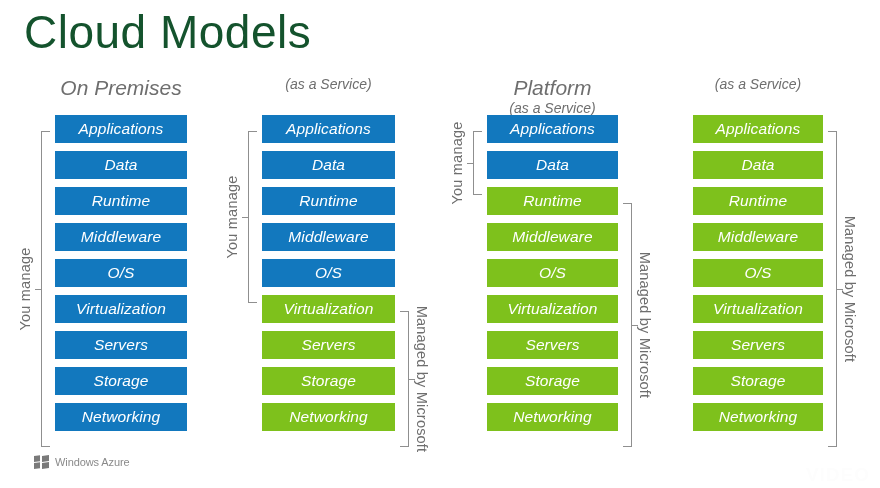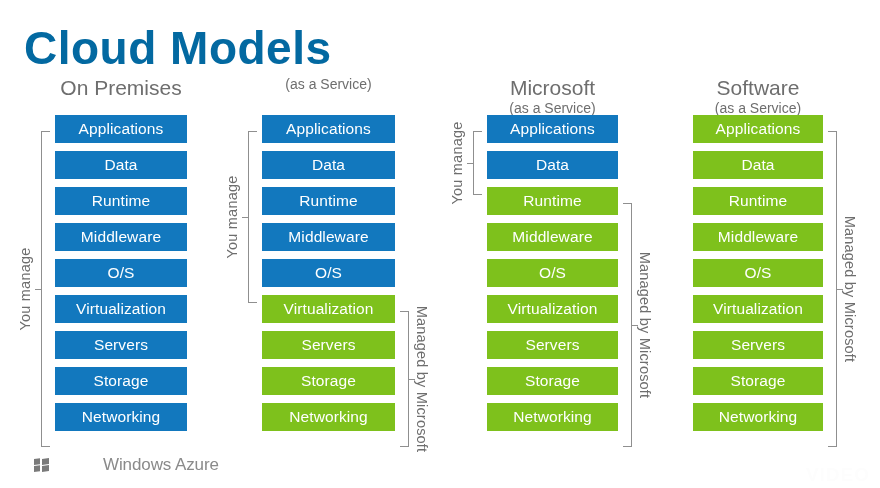--- a/index.html
+++ b/index.html
@@ -14,41 +14,42 @@
     overflow: hidden;
     font-family: "Liberation Sans", sans-serif;
     color: #595959;
     -webkit-font-smoothing: antialiased;
   }
 
   
   #page-title {
     position: absolute;
     left: 24px;
-    top: 20px;
+    top: 4px;
     font-size: 46px;
-    font-weight: 700;
+    font-weight: 400;
     letter-spacing: 0.5px;
-    color: #0369a1;
+    color: #14532d;
     line-height: 1.25;
     white-space: nowrap;
   }
 
   
   #columns {
     position: absolute;
     left: 0;
     top: 0;
     width: 880px;
     height: 488px;
   }
   .column {
     position: absolute;
     top: 0;
     height: 488px;
+    font-style: italic;
   }
 
   
   .col-header {
     position: absolute;
     top: 76px;
     width: 100%;
     text-align: center;
   }
   .col-title {
@@ -139,26 +140,25 @@
   #azure-flag i {
     position: absolute;
     background: #7a7a7a;
     display: block;
   }
   #azure-flag i:nth-child(1) { left: 0;   top: 0;   width: 6px; height: 6px; }
   #azure-flag i:nth-child(2) { left: 7.5px; top: 0.6px; width: 7px; height: 6px; }
   #azure-flag i:nth-child(3) { left: 0;   top: 7.2px; width: 6px; height: 6px; }
   #azure-flag i:nth-child(4) { left: 7.5px; top: 7.8px; width: 7px; height: 6px; }
   #azure-text {
-    font-size: 17px;
+    font-size: 11px;
     color: #8a8a8a;
     font-weight: 400;
     letter-spacing: -0.1px;
     white-space: nowrap;
-    margin-left: 48px;
   }
 
   
   #watermark {
     position: absolute;
     right: 10px;
     bottom: 2px;
     font-size: 19px;
     color: #fdfdfd;
     letter-spacing: 1px;
@@ -244,21 +244,21 @@
       </div>
     </div>
     <div class="bracket left" style="left: 248px; top: 131px; width: 9px; height: 172px;"></div>
     <div class="bracket-tick" style="left: 242px; top: 217px;"></div>
     <div class="side-label up" style="left: 240px; top: 217px; transform: rotate(-90deg) translate(-50%, -100%);">You manage</div>
     <div class="bracket right" style="left: 400px; top: 311px; width: 9px; height: 136px;"></div>
     <div class="bracket-tick" style="left: 408px; top: 379px;"></div>
     <div class="side-label down" style="left: 422px; top: 379px; transform: rotate(90deg) translate(-50%, -50%);">Managed by Microsoft</div>
     <div class="column" style="left: 487px; width: 131px;">
       <div class="col-header">
-        <div class="col-title">Microsoft</div>
+        <div class="col-title">Platform</div>
         <div class="col-subtitle">(as a Service)</div>
       </div>
       <div class="stack">
         <div class="layer blue">
           <span>Applications</span>
         </div>
         <div class="layer blue">
           <span>Data</span>
         </div>
         <div class="layer green">
@@ -285,21 +285,20 @@
       </div>
     </div>
     <div class="bracket left" style="left: 473px; top: 131px; width: 9px; height: 64px;"></div>
     <div class="bracket-tick" style="left: 467px; top: 163px;"></div>
     <div class="side-label up" style="left: 465px; top: 163px; transform: rotate(-90deg) translate(-50%, -100%);">You manage</div>
     <div class="bracket right" style="left: 623px; top: 203px; width: 9px; height: 244px;"></div>
     <div class="bracket-tick" style="left: 631px; top: 325px;"></div>
     <div class="side-label down" style="left: 645px; top: 325px; transform: rotate(90deg) translate(-50%, -50%);">Managed by Microsoft</div>
     <div class="column" style="left: 693px; width: 130px;">
       <div class="col-header">
-        <div class="col-title">Software</div>
         <div class="col-subtitle">(as a Service)</div>
       </div>
       <div class="stack">
         <div class="layer green">
           <span>Applications</span>
         </div>
         <div class="layer green">
           <span>Data</span>
         </div>
         <div class="layer green">

